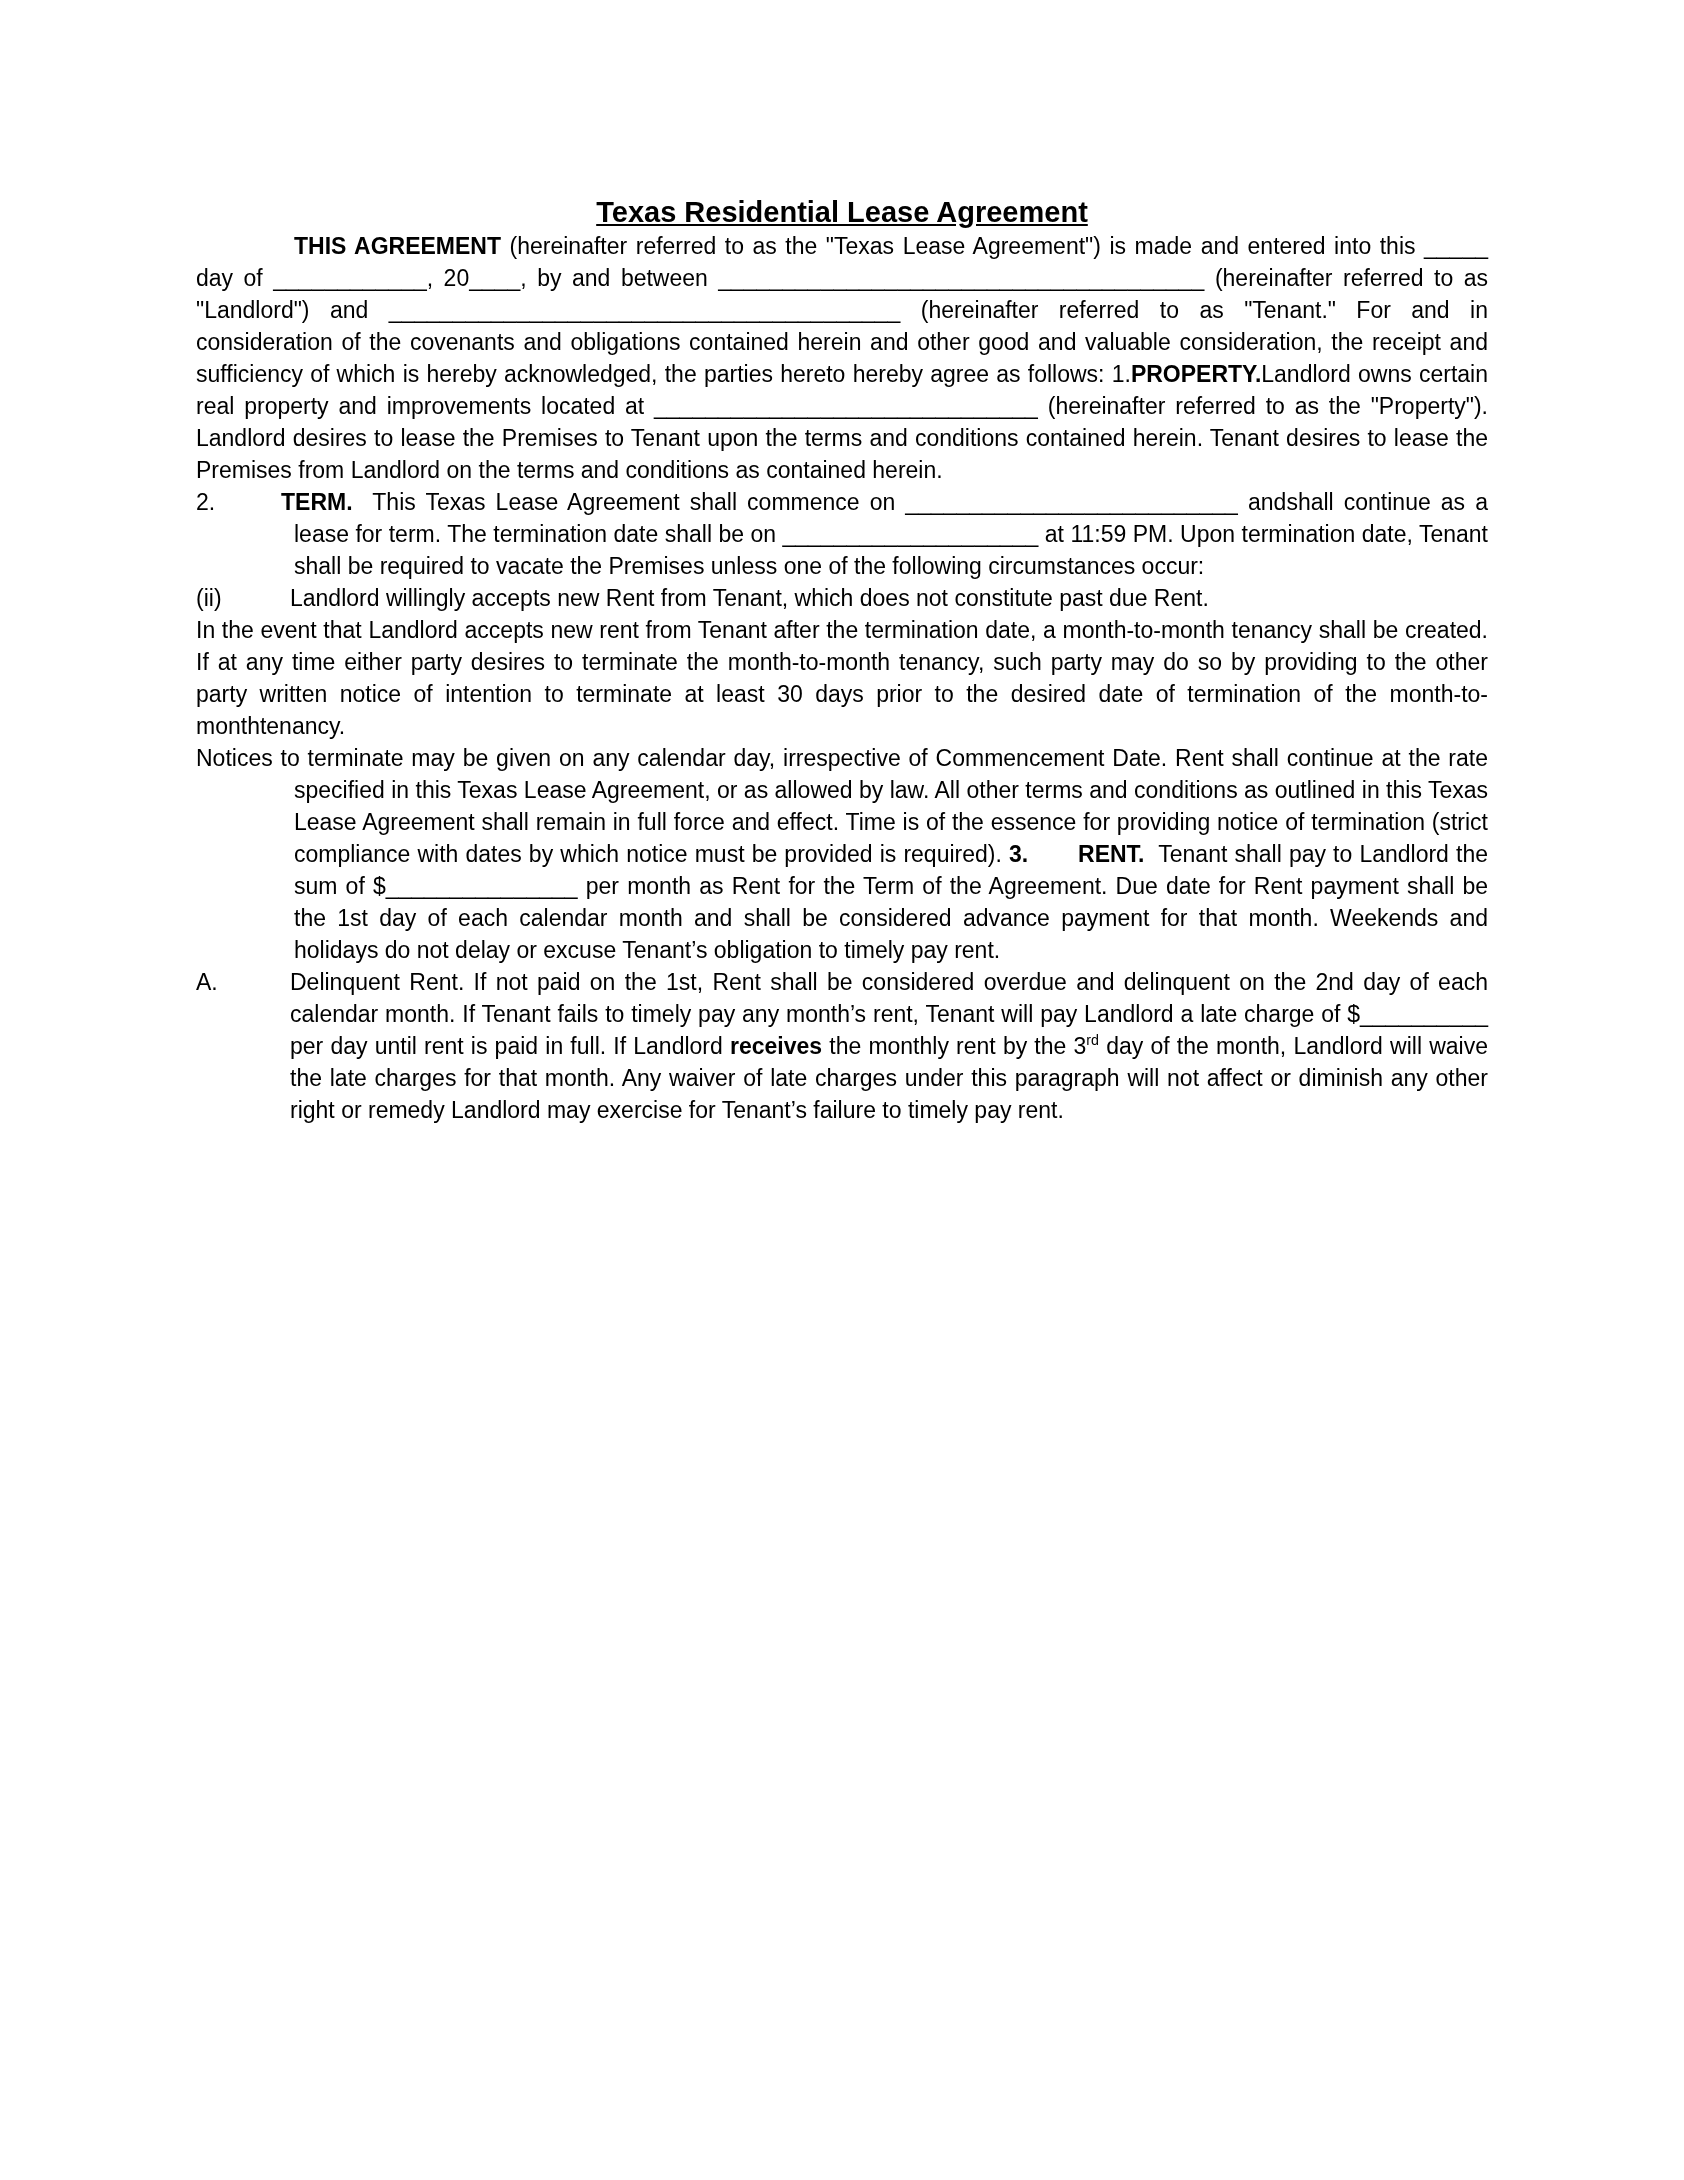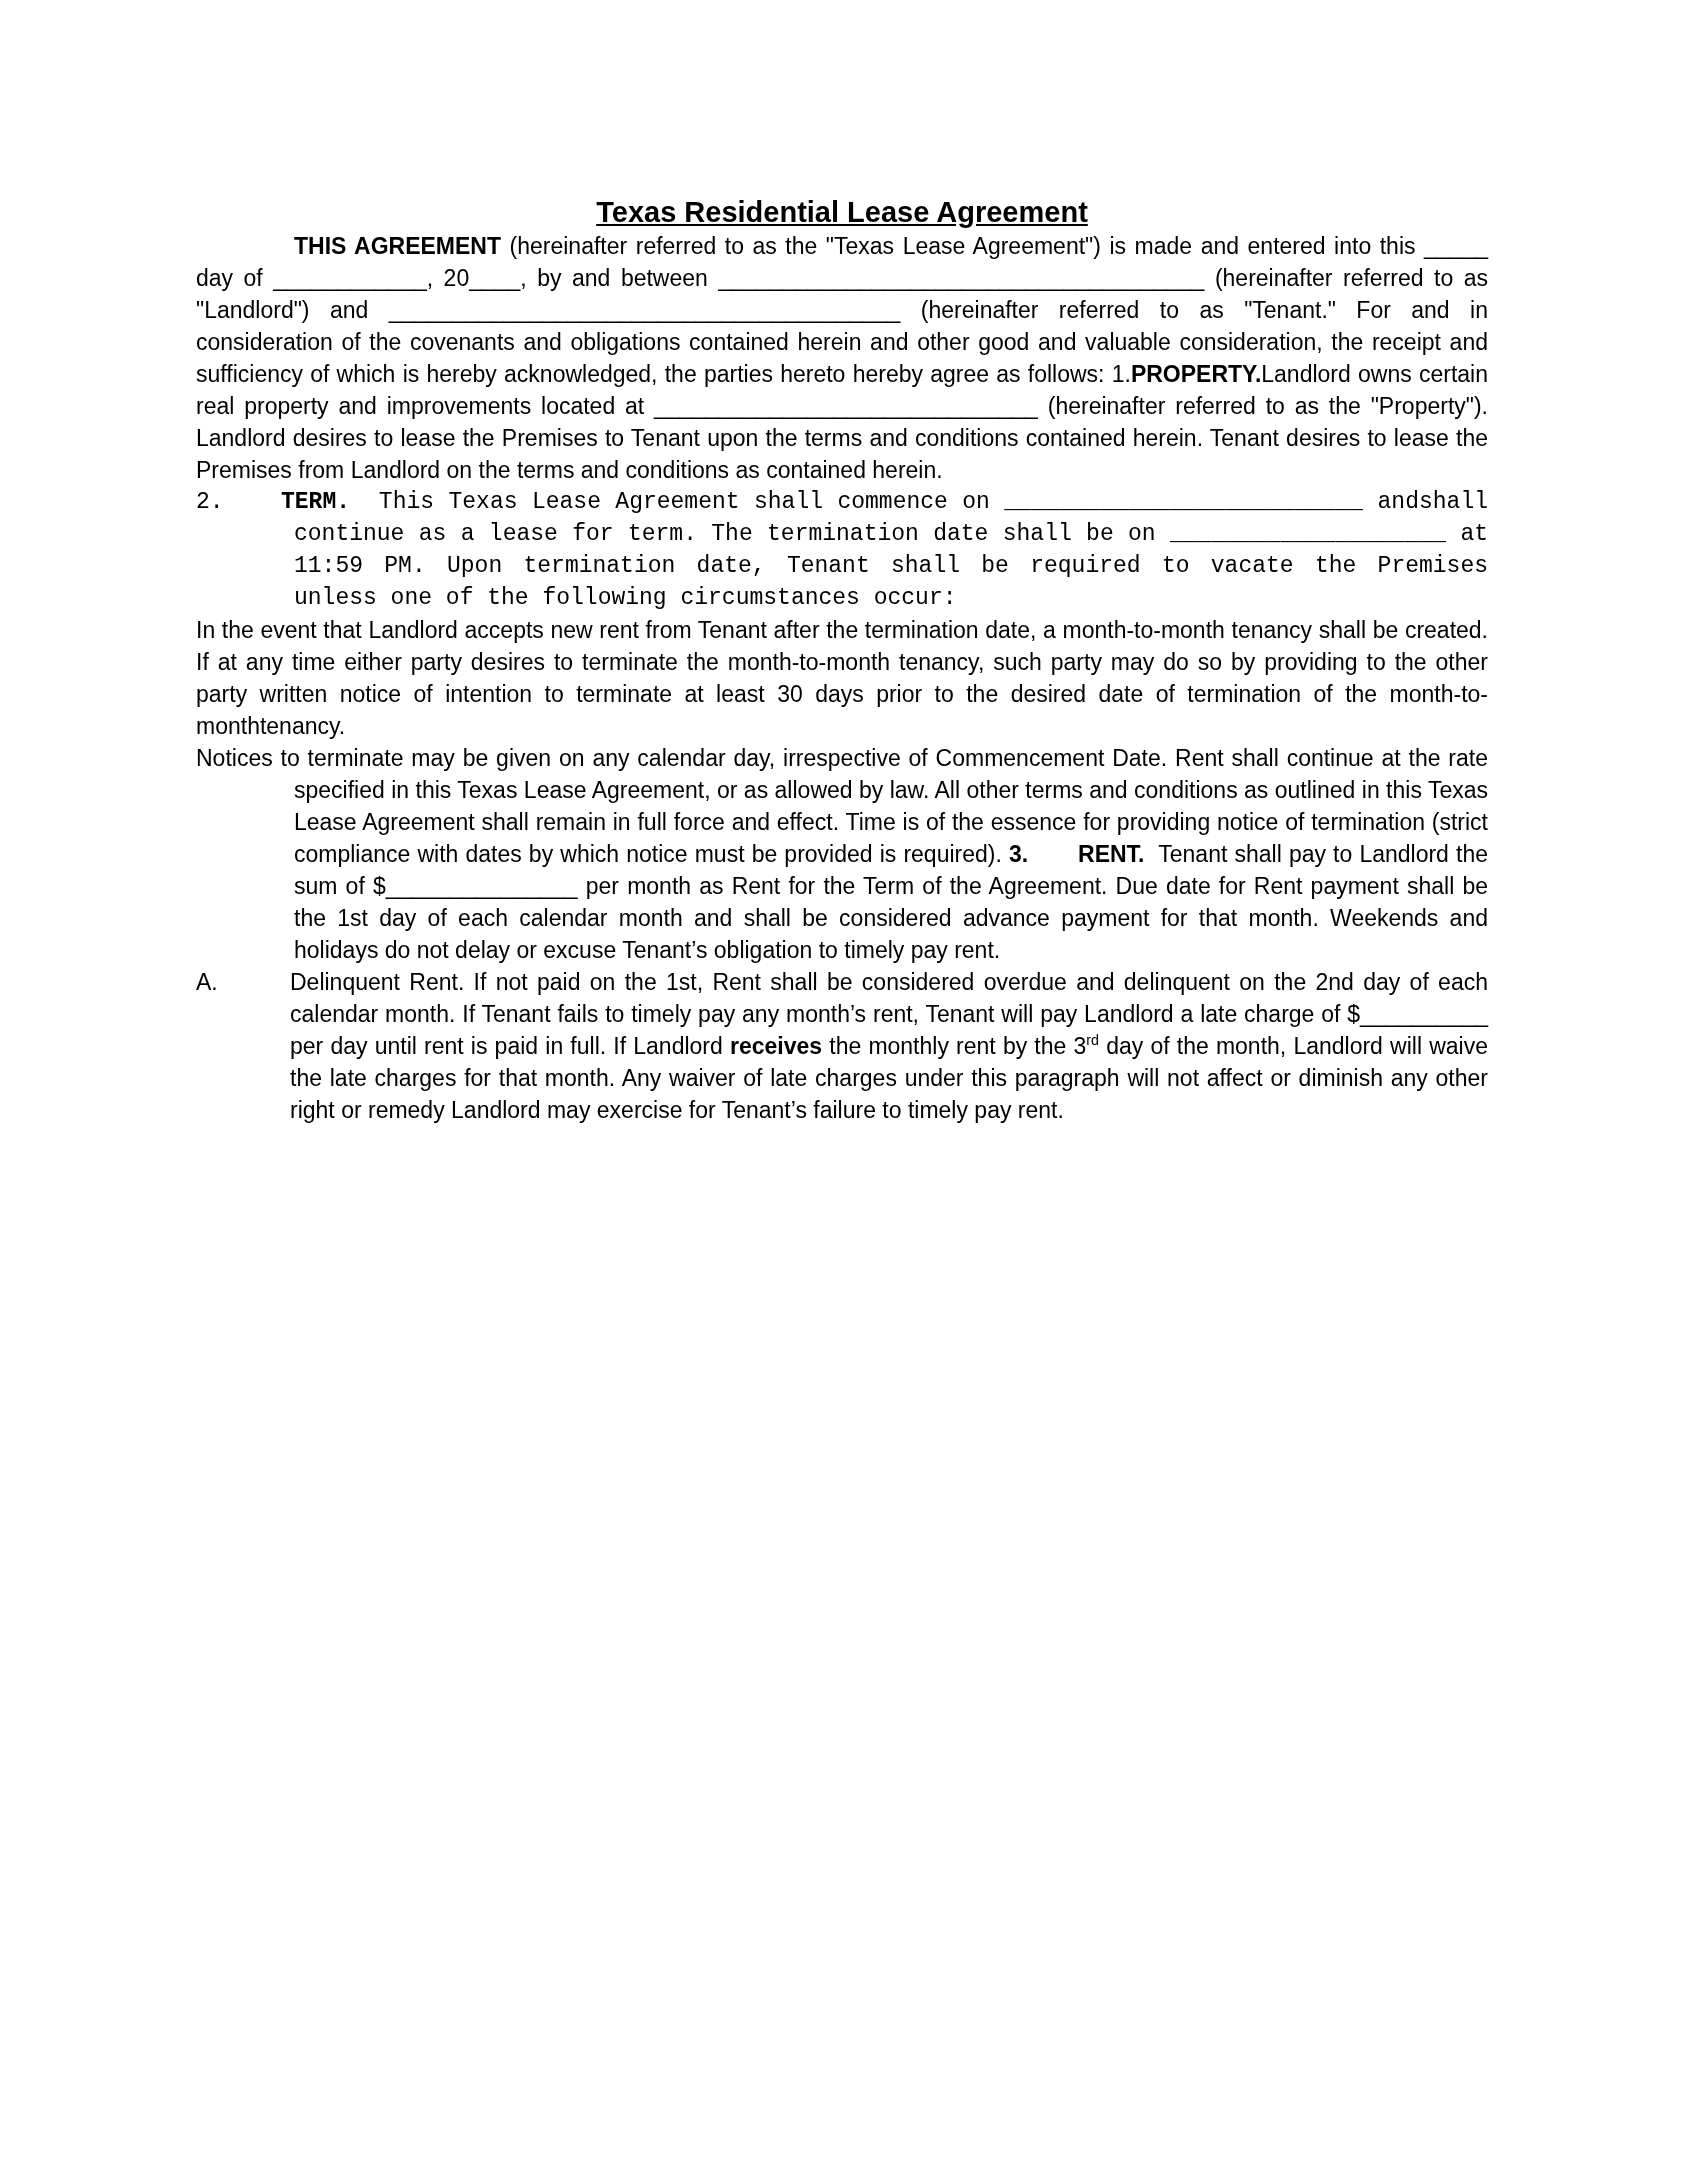--- a/index.html
+++ b/index.html
@@ -19,21 +19,21 @@
   .title {
     text-align: center;
     font-size: 29px;
     line-height: 36px;
     font-weight: bold;
     text-decoration: underline;
     margin: 0;
   }
   p.doc { text-align: justify; margin: 0; }
   .intro { margin-top: 47px; text-indent: 98px; }
-  .hang  { padding-left: 98px; text-indent: -98px; font-family: Liberation Mono, monospace; }
+  .hang  { padding-left: 98px; text-indent: -98px; }
   .term  { margin-top: 68px; }
   .sub   { margin-left: 98px; padding-left: 94px; text-indent: -94px; margin-top: 43px; }
   .plain-indent { margin-left: 98px; margin-top: 43px; }
   .notices { margin-top: 43px; padding-left: 98px; text-indent: -98px; }
   .num { display: inline-block; text-indent: 0; vertical-align: baseline; }
   .num-100 { width: 85px; }
   .num-110 { width: 94px; }
   .b { font-weight: 700; }
   .u { }
   sup { font-size: 0.62em; line-height: 0; vertical-align: super; }
@@ -43,20 +43,21 @@
 
 <div class="page">
 
   <h1 class="title">Texas Residential Lease Agreement</h1>
 
   <p class="doc intro"><span class="b">THIS AGREEMENT</span><span> (hereinafter referred to as the "Texas Lease Agreement") is made and entered into this _____ day of ____________, 20____, by and between ______________________________________ (hereinafter referred to as "Landlord") and ________________________________________ (hereinafter referred to as "Tenant." For and in consideration of the covenants and obligations contained herein and other good and valuable consideration, the receipt and sufficiency of which is hereby acknowledged, the parties hereto hereby agree as follows: 1.</span><span class="b">PROPERTY.</span><span>Landlord owns certain real property and improvements located at ______________________________ (hereinafter referred to as the "Property"). Landlord desires to lease the Premises to Tenant upon the terms and conditions contained herein. Tenant desires to lease the Premises from Landlord on the terms and conditions as contained herein.</span></p>
 
   <p class="doc hang term"><span class="num num-100">2.</span><span><span class="b">TERM.</span><span>&nbsp; This Texas Lease Agreement shall commence on __________________________ andshall continue as a lease for term. The termination date shall be on ____________________ at 11:59 PM. Upon termination date, Tenant shall be required to vacate the Premises unless one of the following circumstances occur:</span></span></p>
 
 
+  <p class="doc sub"><span class="num num-110">(ii)</span><span><span>Landlord willingly accepts new Rent from Tenant, which does not constitute past due Rent.</span></span></p>
 
   <p class="doc plain-indent"><span>In the event that Landlord accepts new rent from Tenant after the termination date, a month-to-month tenancy shall be created. If at any time either party desires to terminate the month-to-month tenancy, such party may do so by providing to the other party written notice of intention to terminate at least 30 days prior to the desired date of termination of the month-to-monthtenancy.</span></p>
 
   <p class="doc notices"><span>Notices to terminate may be given on any calendar day, irrespective of Commencement Date. Rent shall continue at the rate specified in this Texas Lease Agreement, or as allowed by law. All other terms and conditions as outlined in this Texas Lease Agreement shall remain in full force and effect. Time is of the essence for providing notice of termination (strict compliance with dates by which notice must be provided is required). </span><span class="b">3.</span><span>&nbsp;&nbsp;&nbsp;&nbsp;&nbsp;&nbsp;&nbsp;</span><span class="b">RENT.</span><span>&nbsp; Tenant shall pay to Landlord the sum of $_______________ per month as Rent for the Term of the Agreement. Due date for Rent payment shall be the 1st day of each calendar month and shall be considered advance payment for that month. Weekends and holidays do not delay or excuse Tenant’s obligation to timely pay rent.</span></p>
 
   <p class="doc sub"><span class="num num-110">A.</span><span><span class="u">Delinquent Rent</span><span>. If not paid on the 1st, Rent shall be considered overdue and delinquent on the 2nd day of each calendar month. If Tenant fails to timely pay any month’s rent, Tenant will pay Landlord a late charge of $__________ per day until rent is paid in full. If Landlord </span><span class="b u">receives</span><span> the monthly rent by the 3</span><sup>rd</sup><span> day of the month, Landlord will waive the late charges for that month. Any waiver of late charges under this paragraph will not affect or diminish any other right or remedy Landlord may exercise for Tenant’s failure to timely pay rent.</span></span></p>
 
 
 </div>
 

